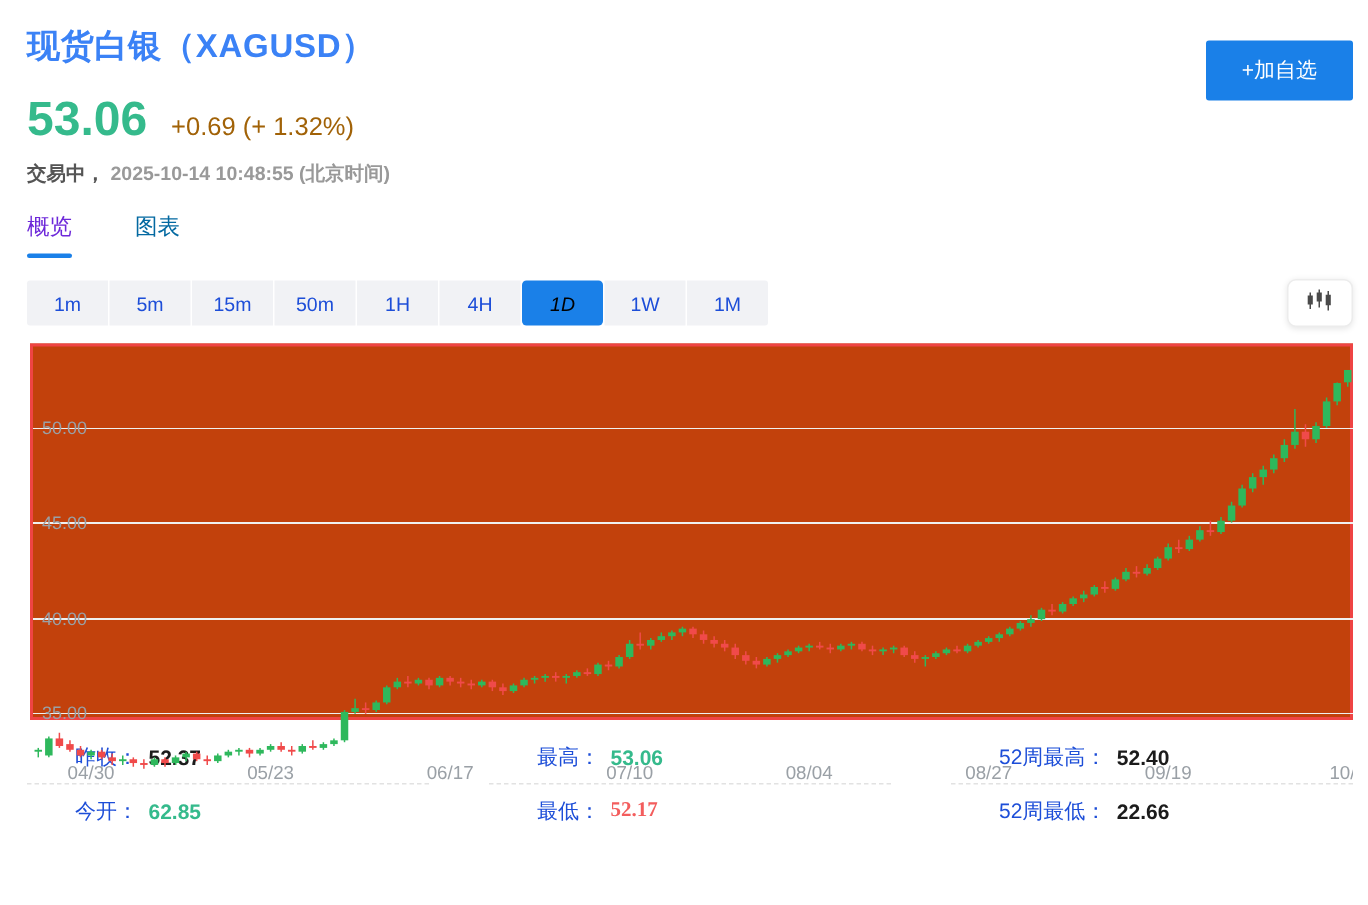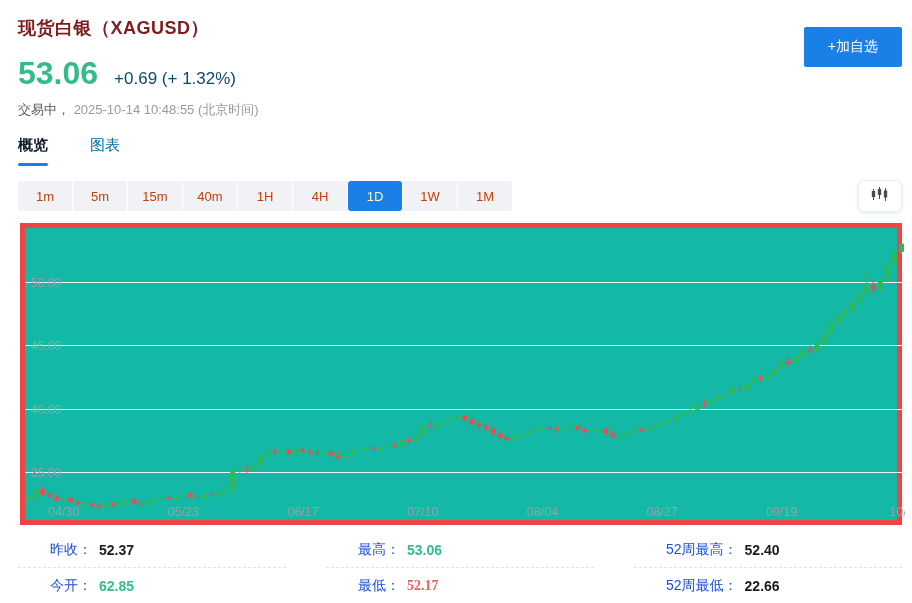--- a/index.html
+++ b/index.html
@@ -5,56 +5,56 @@
   * { box-sizing: border-box; margin: 0; padding: 0; }
   html, body { width: 912px; height: 603px; }
   body {
     font-family: "Liberation Sans", "DejaVu Sans", sans-serif;
     background: #ffffff;
     color: #222;
     overflow: hidden;
     position: relative;
   }
   .header { padding: 16px 10px 0 18px; position: relative; }
-  .title { font-size: 18px; font-weight: bold; color: #7f1d1d; letter-spacing: .5px; }
+  .title { font-size: 22px; font-weight: bold; color: #3b82f6; letter-spacing: .5px; }
   .price-row { margin-top: 15px; display: flex; align-items: baseline; gap: 16px; }
   .price { font-size: 32px; font-weight: bold; color: #35ba8c; }
-  .change { font-size: 17px; color: #0c4a6e; }
-  .status-row { margin-top: 9px; font-size: 13px; color: #999; }
+  .change { font-size: 17px; color: #a16207; }
+  .status-row { margin-top: 9px; font-size: 13px; color: #999; font-weight: bold; }
   .status-trading { color: #555; }
   .add-btn {
     position: absolute; right: 10px; top: 27px;
     background: #1a80e8; color: #fff; font-size: 14px;
     padding: 11px 24px; border: none; border-radius: 2px; cursor: pointer;
   }
   .tabs { display: flex; gap: 42px; padding: 0 18px; margin-top: 17px; border-bottom: 1px solid transparent; }
   .tab { font-size: 15px; color: #0369a1; padding-bottom: 11px; position: relative; cursor: pointer; }
-  .tab.active { color: #0f172a; font-weight: bold; }
+  .tab.active { color: #6d28d9; font-weight: normal; }
   .tab.active::after {
     content: ""; position: absolute; left: 0; right: 0; bottom: 0;
     height: 3px; background: #1a80e8; border-radius: 2px;
   }
   .toolbar { display: flex; justify-content: space-between; align-items: center; padding: 0 10px 0 18px; margin-top: 13px; }
   .tf-group { display: flex; gap: 1px; }
   .tf-btn {
     width: 54px; height: 30px; background: #f1f2f5; border: none;
-    font-size: 13px; color: #c2410c; display: flex; align-items: center; justify-content: center;
+    font-size: 13px; color: #1d4ed8; display: flex; align-items: center; justify-content: center;
     cursor: pointer; font-family: inherit;
   }
   .tf-btn:first-child { border-radius: 2px 0 0 2px; }
   .tf-btn:last-child { border-radius: 0 2px 2px 0; }
-  .tf-btn.active { background: #1a80e8; color: #fef9c3; border-radius: 3px; }
+  .tf-btn.active { background: #1a80e8; color: #000000; border-radius: 3px; font-style: italic; }
   .icon-btn {
     width: 44px; height: 32px; background: #fff; border: 1px solid #ececec;
     border-radius: 6px; box-shadow: 0 1px 4px rgba(0,0,0,.10);
     display: flex; align-items: center; justify-content: center; cursor: pointer;
   }
   .chart-wrap {
-    margin: 11px 10px 0 20px; height: 302px;
-    border: 5px solid #ef4444; position: relative; background: #14b8a6;
+    margin: 11px 10px 0 20px; height: 251px;
+    border: 2px solid #ef4444; position: relative; background: #c2410c;
   }
   .chart-wrap svg { position: absolute; left: 0; top: 0; }
   .footer {
     display: grid; grid-template-columns: 1fr 1fr 1fr; column-gap: 40px;
     padding: 7px 10px 0 18px;
   }
   .stat-cell { display: flex; align-items: center; height: 36px; font-size: 14px; }
   .stat-cell.dashed { border-bottom: 1px dashed #e2e2e2; }
   .stat-label { color: #1d4ed8; margin-right: 7px; margin-left: 32px; }
   .stat-value { font-weight: bold; color: #1b1b1b; }
@@ -80,21 +80,21 @@
 <div class="tabs">
   <div class="tab active">概览</div>
   <div class="tab">图表</div>
 </div>
 
 <div class="toolbar">
   <div class="tf-group">
     <button class="tf-btn">1m</button>
     <button class="tf-btn">5m</button>
     <button class="tf-btn">15m</button>
-    <button class="tf-btn">40m</button>
+    <button class="tf-btn">50m</button>
     <button class="tf-btn">1H</button>
     <button class="tf-btn">4H</button>
     <button class="tf-btn active">1D</button>
     <button class="tf-btn">1W</button>
     <button class="tf-btn">1M</button>
   </div>
   <button class="icon-btn">
     <span>
       <svg width="20" height="17" viewBox="0 0 20 17">
         <g stroke="#4a4a4a" stroke-width="1">

